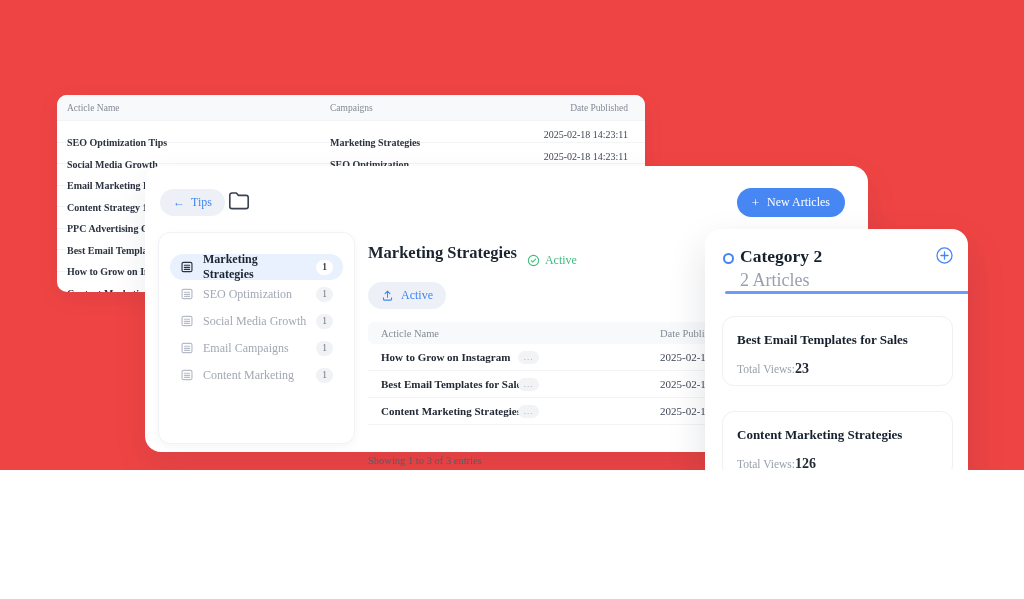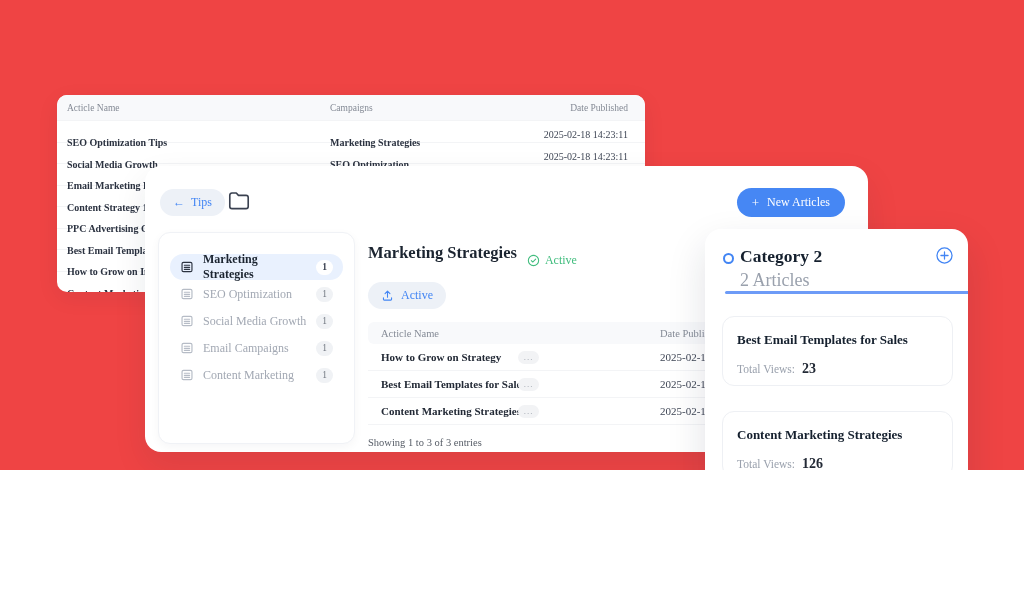--- a/index.html
+++ b/index.html
@@ -79,21 +79,21 @@
   .dt-head .dcol-name, .dt-row .dcol-name { padding-left:13px; white-space:nowrap; }
   .dt-row { height:27px; border-bottom:1px solid #f3f4f6; font-size:11px; }
   .dt-row .dcol-name { font-weight:700; color:#232a36; }
   .dt-row .dcol-date, .dt-head .dcol-date { white-space:nowrap; color:#3f4655; }
   .dt-head .dcol-date { color:#858b96; }
   .more-pill {
     width:21px; height:13px; background:#f2f3f5; border-radius:7px; border:none; cursor:pointer;
     color:#9aa0aa; font-size:9px; line-height:11px; text-align:center; letter-spacing:1px;
     display:flex; align-items:center; justify-content:center; font-family:inherit;
   }
-  .showing { margin-top:12px; font-size:10.5px; color:#565c66; }
+  .showing { margin-top:30px; font-size:10.5px; color:#565c66; }
   
   .right-card {
     position:absolute; left:705px; top:229px; width:263px; height:277px;
     background:#fff; border-radius:16px; box-shadow:0 16px 38px rgba(20,30,55,.13);
     z-index:3; overflow:hidden;padding-left:40px;
   }
   .rc-dot {
     position:absolute; left:18px; top:24px; width:11px; height:11px;
     border:2px solid #4285f4; border-radius:50%;
   }
@@ -104,21 +104,21 @@
     position:absolute; left:20px; right:0; top:62px; height:3px;
     background:#6d9bf7; border-radius:2px 0 0 2px;
   }
   .article-card {
     position:absolute; left:17px; width:231px; border:1px solid #eef0f4; border-radius:12px;
     background:#fff; padding:15px 14px;
   }
   .article-card.a1 { top:87px; height:70px; }
   .article-card.a2 { top:182px; height:67px; }
   .ac-title { font-size:13px; font-weight:700; color:#15202e; white-space:nowrap; }
-  .ac-views { margin-top:13px; font-size:11.5px; color:#9aa1ad; display:flex; gap:7px; align-items:baseline; }
+  .ac-views { margin-top:13px; font-size:11.5px; color:#9aa1ad; display:flex; align-items:baseline; }
   .ac-views b { color:#232a36; font-weight:700; font-size:14px; }
   svg { display:block; }
 </style>
 </head>
 <body>
 
 <div class="stage">
 
   <div class="bg-card">
     <div class="bgt-head">
@@ -260,21 +260,21 @@
         <span>Active</span>
       </button>
 
       <div class="dt">
         <div class="dt-head">
           <span class="dcol-name">Acticle Name</span>
           <span></span>
           <span class="dcol-date">Date Published</span>
         </div>
         <div class="dt-row">
-          <span class="dcol-name">How to Grow on Strategy</span>
+          <span class="dcol-name">How to Grow on Instagram</span>
           <button class="more-pill">...</button>
           <span class="dcol-date">2025-02-18 14:23:11</span>
         </div>
         <div class="dt-row">
           <span class="dcol-name">Best Email Templates for Sales</span>
           <button class="more-pill">...</button>
           <span class="dcol-date">2025-02-17 1</span>
         </div>
         <div class="dt-row">
           <span class="dcol-name">Content Marketing Strategies</span>

